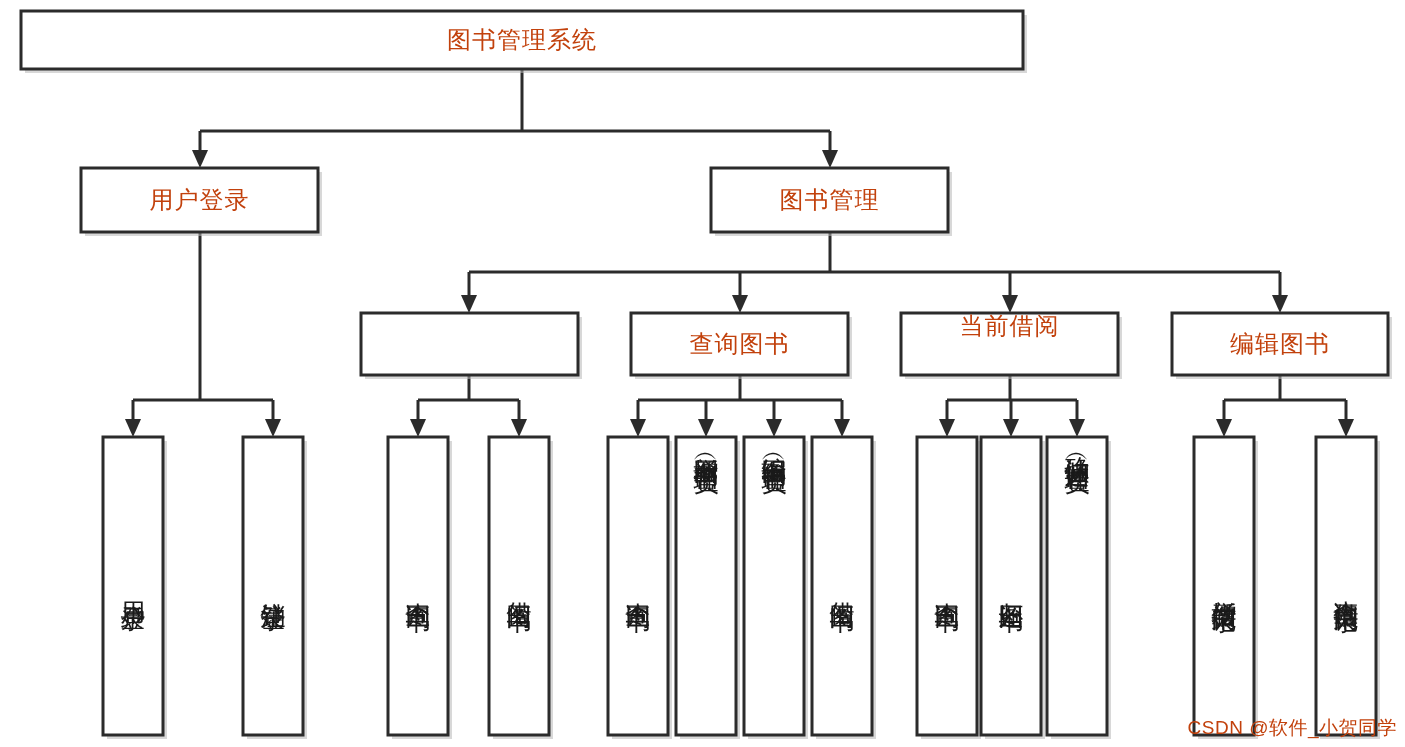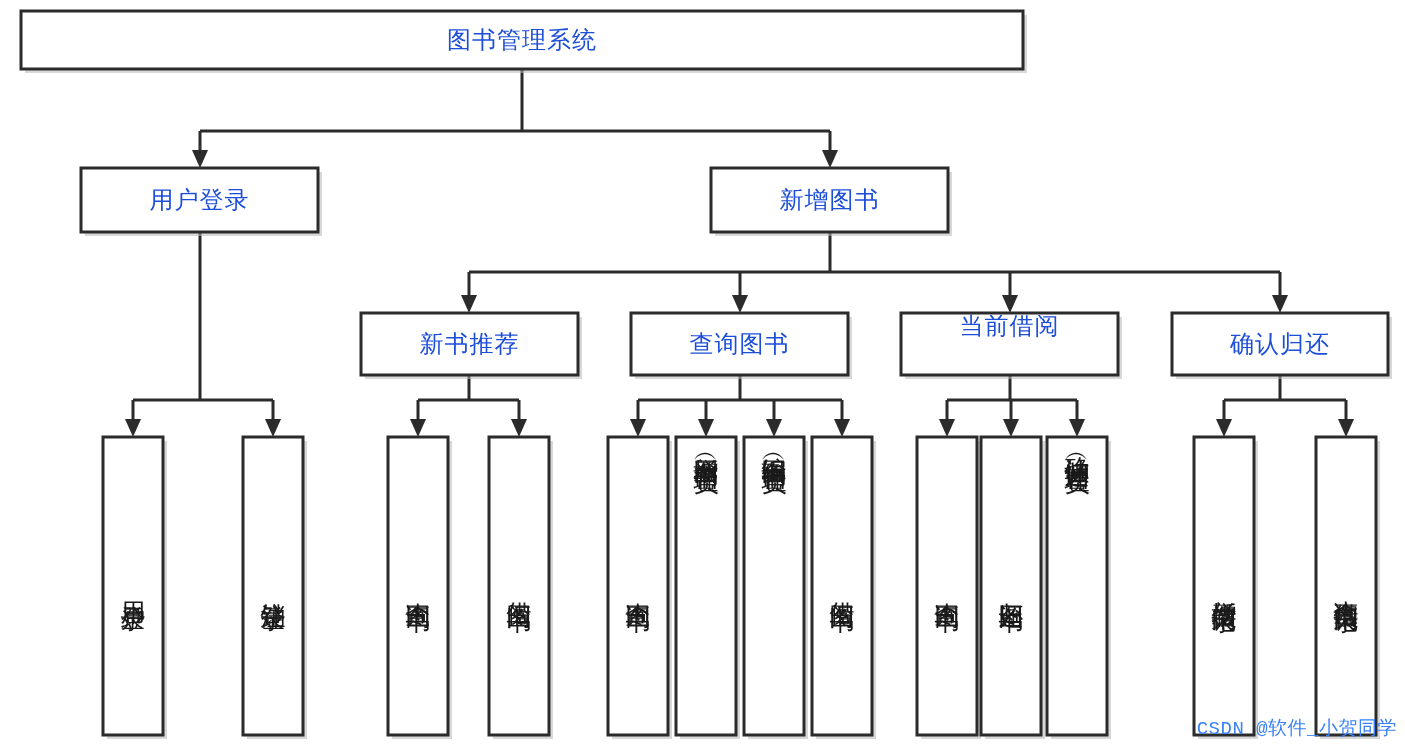--- a/index.html
+++ b/index.html
@@ -65,31 +65,31 @@
   .hlabel-wrap {
     position: absolute;
     display: flex;
     align-items: center;
     justify-content: center;
     pointer-events: none;
   }
   .hlabel-text {
     font-family: "DejaVu Sans", "Liberation Sans", sans-serif;
     font-size: 24px;
-    color: #1d4ed8;
+    color: #c2410c;
     letter-spacing: 1px;
     white-space: nowrap;
   }
   .watermark {
     position: absolute;
     right: 8px;
     bottom: 6px;
-    font-family: Liberation Mono, monospace;
+    font-family: Liberation Sans, sans-serif;
     font-size: 19px;
-    color: #3b82f6;
+    color: #c2410c;
     white-space: nowrap;
     letter-spacing: 0.5px;
   }
 </style>
 </head>
 <body>
 
 <div id="diagram-root">
 
   <svg class="flowchart" viewBox="0 0 1405 747" xmlns="http://www.w3.org/2000/svg">
@@ -229,37 +229,34 @@
 
   <div class="hlabel-wrap" style="left:21px; top:11px; width:1002px; height:58px;">
     <span class="hlabel-text">图书管理系统</span>
   </div>
 
   <div class="hlabel-wrap" style="left:81px; top:168px; width:237px; height:64px;">
     <span class="hlabel-text">用户登录</span>
   </div>
 
   <div class="hlabel-wrap" style="left:711px; top:168px; width:237px; height:64px;">
-    <span class="hlabel-text">新增图书</span>
-  </div>
-
-  <div class="hlabel-wrap" style="left:361px; top:313px; width:217px; height:62px;">
-    <span class="hlabel-text">新书推荐</span>
-  </div>
+    <span class="hlabel-text">图书管理</span>
+  </div>
+
 
   <div class="hlabel-wrap" style="left:631px; top:313px; width:217px; height:62px;">
     <span class="hlabel-text">查询图书</span>
   </div>
 
   <div class="hlabel-wrap" style="left:901px; top:295px; width:217px; height:62px;">
     <span class="hlabel-text">当前借阅</span>
   </div>
 
   <div class="hlabel-wrap" style="left:1172px; top:313px; width:216px; height:62px;">
-    <span class="hlabel-text">确认归还</span>
+    <span class="hlabel-text">编辑图书</span>
   </div>
 
   <div class="vlabel-wrap" style="left:103px; top:437px; width:60px; height:298px;">
     <span class="vlabel-text">用户登录</span>
   </div>
   <div class="vlabel-wrap" style="left:243px; top:437px; width:60px; height:298px;">
     <span class="vlabel-text">注销登录</span>
   </div>
 
   <div class="vlabel-wrap" style="left:388px; top:437px; width:60px; height:298px;">

